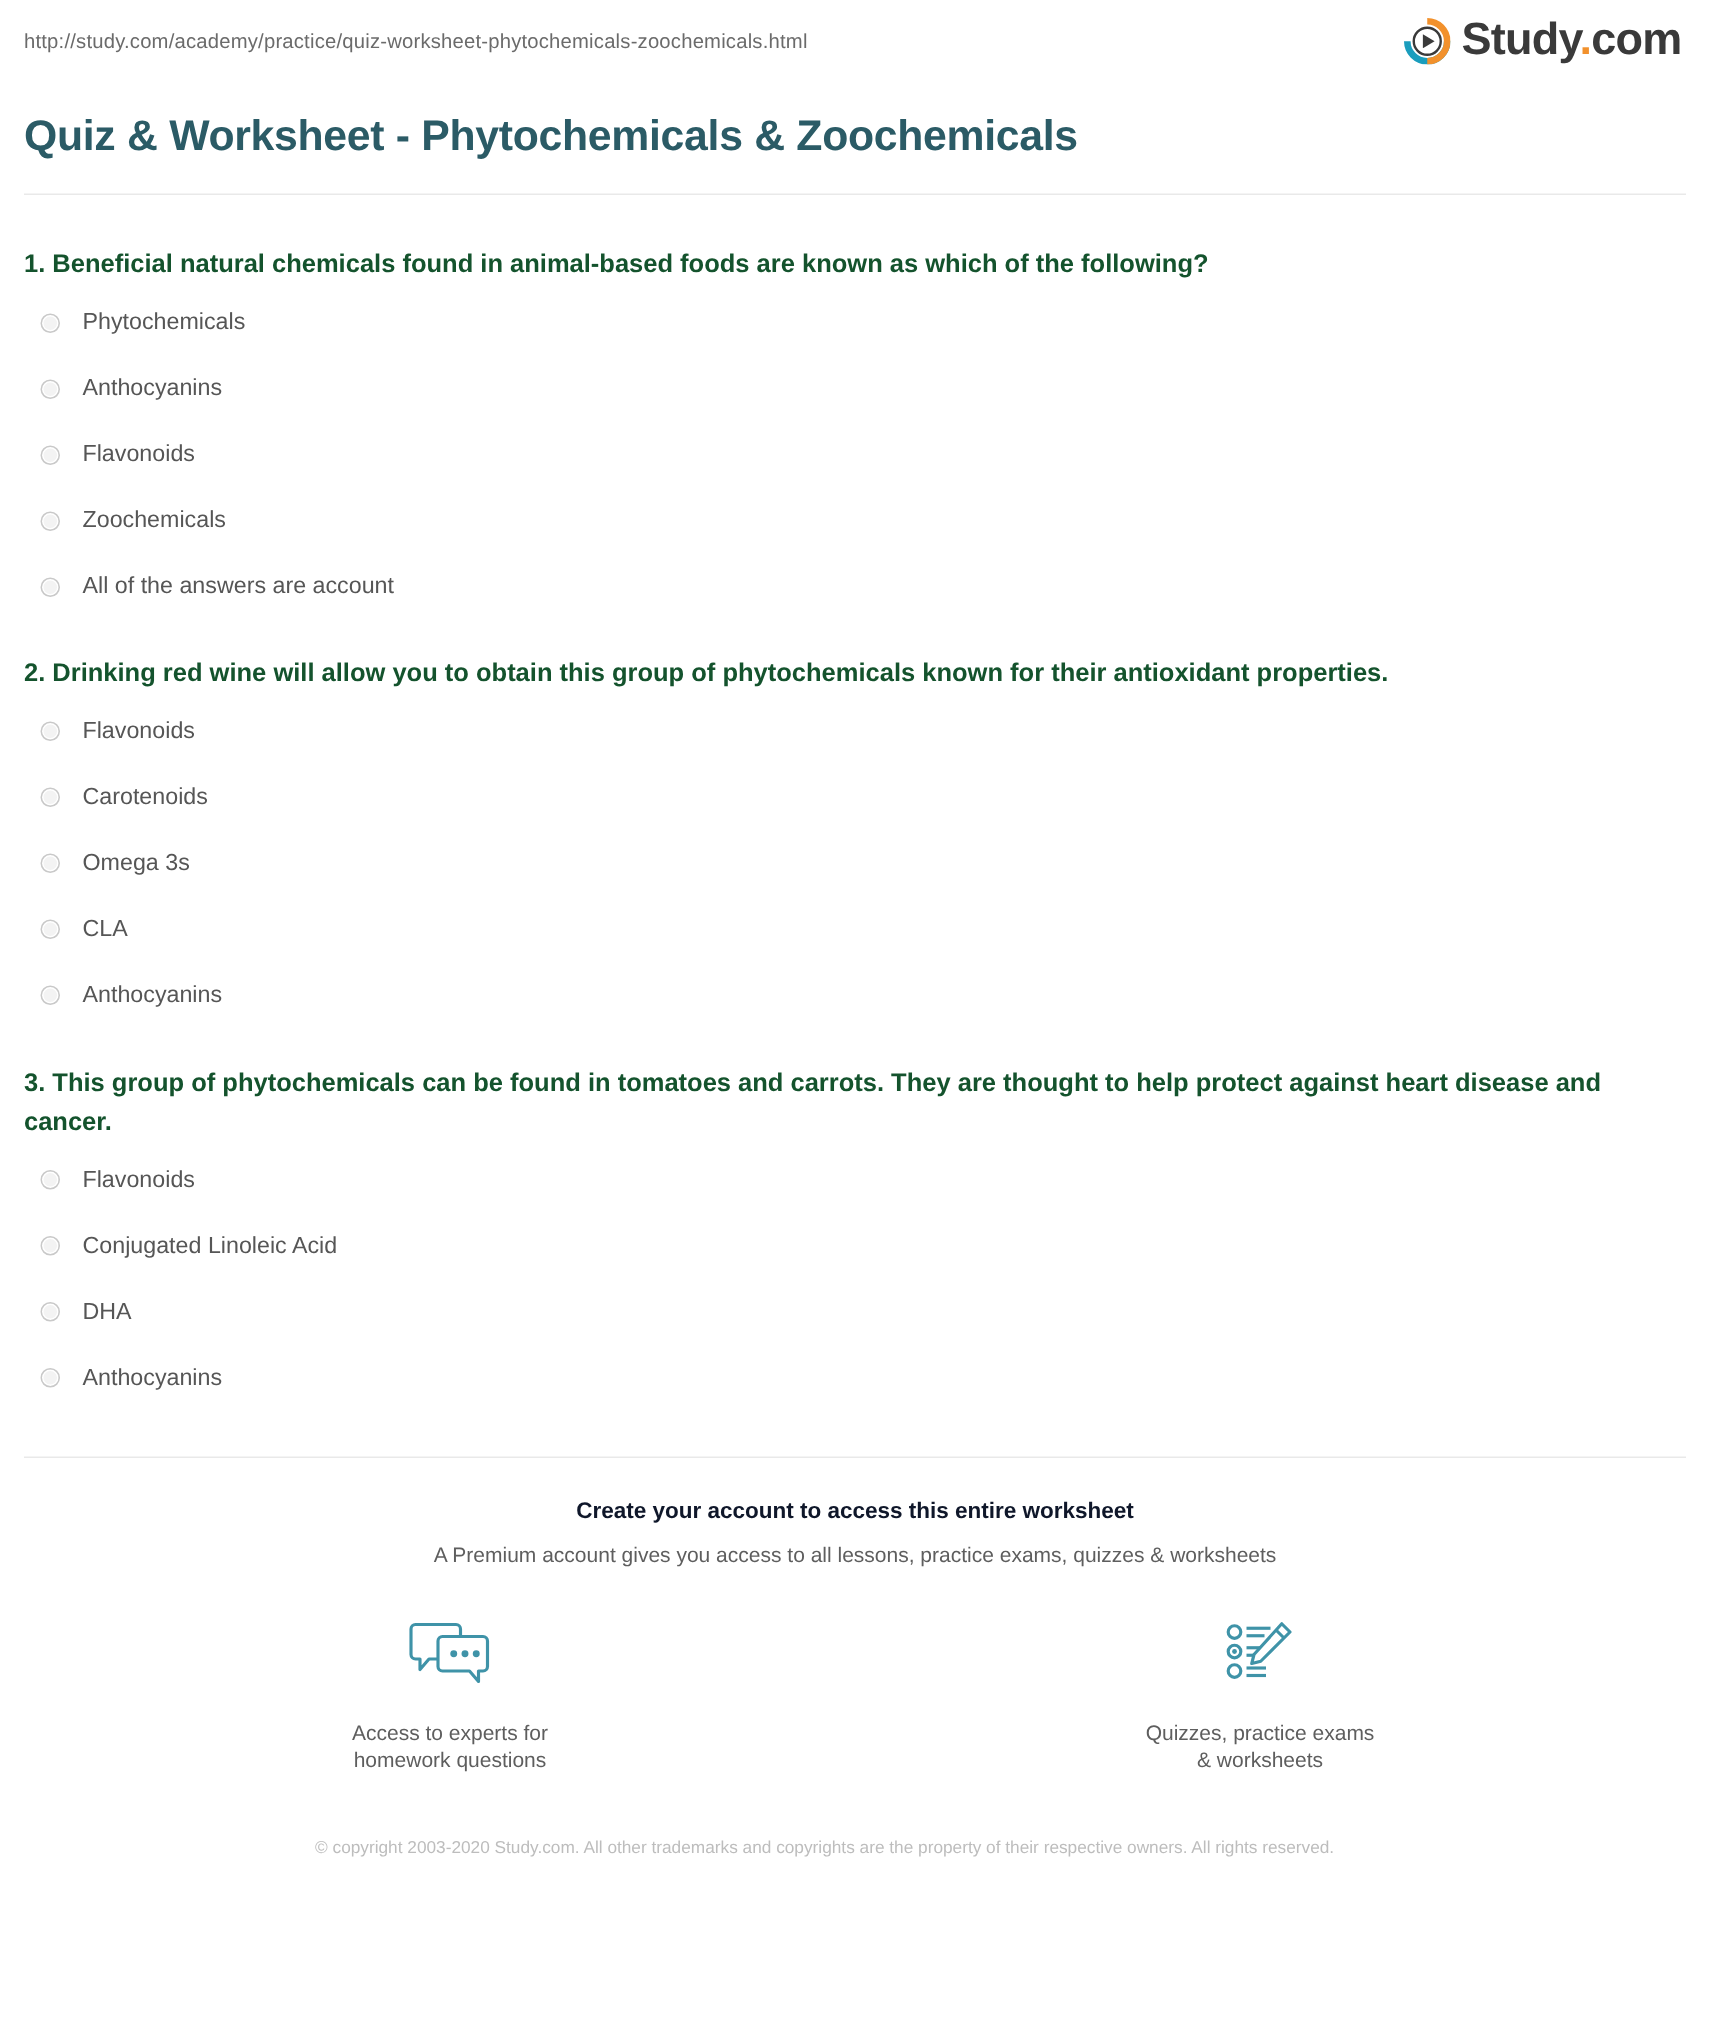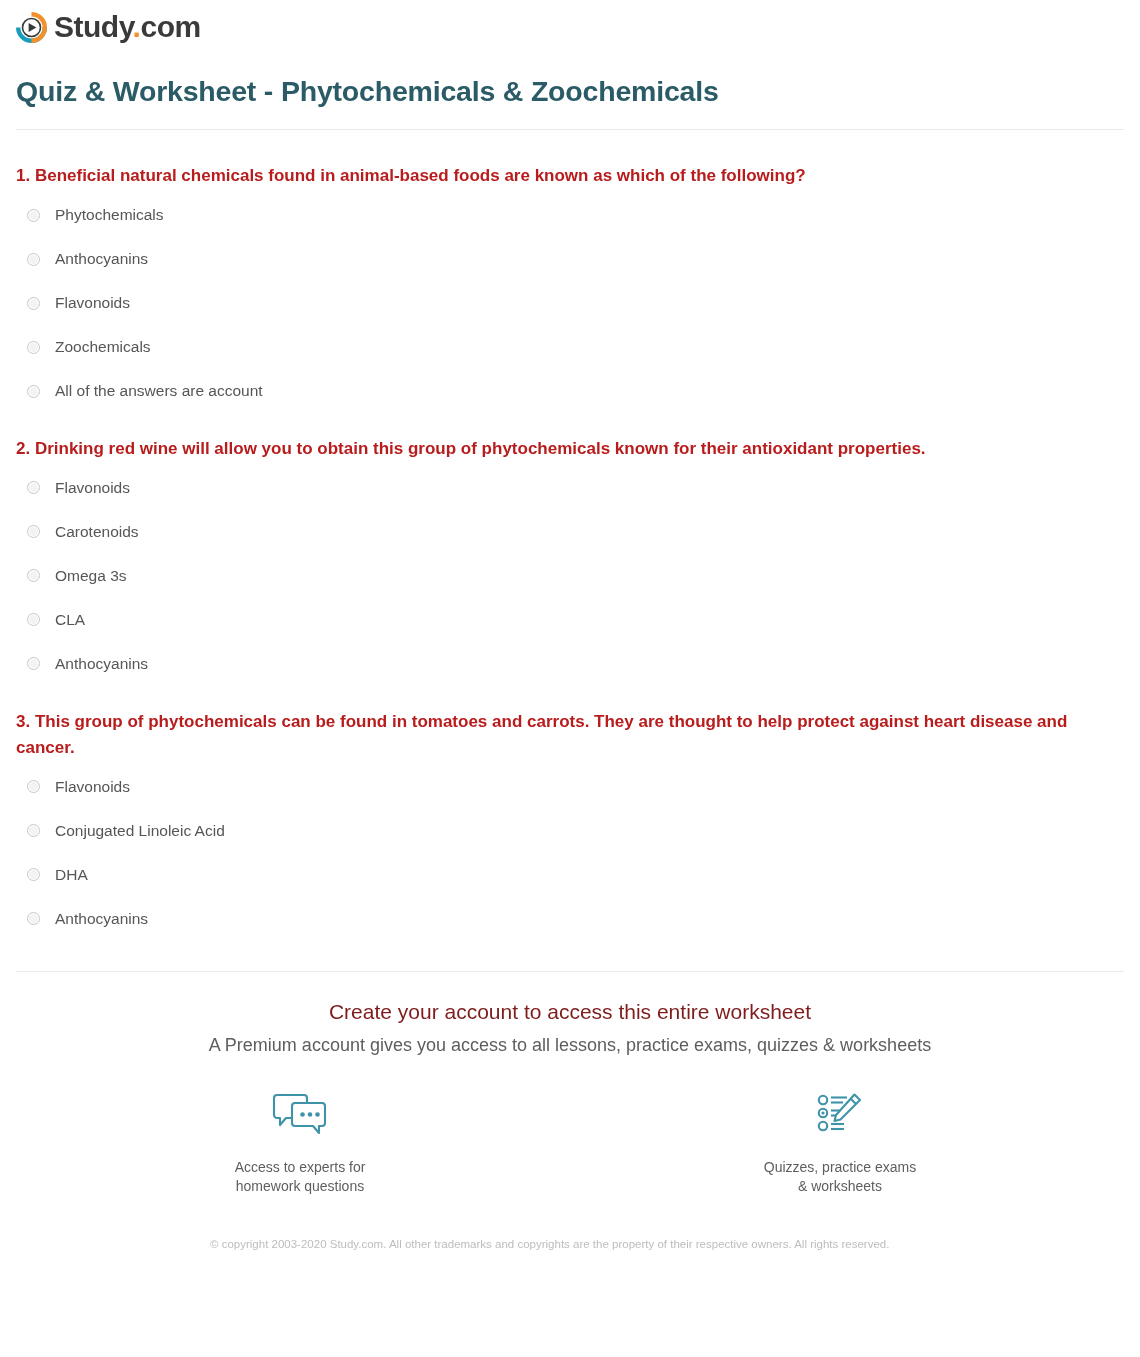--- a/index.html
+++ b/index.html
@@ -73,21 +73,21 @@
     margin: 21px 0 0 0;
   }
 
   
   .quiz { padding-top: 6px; }
   .question-block { margin-top: 23px; }
   .question-block:first-child { margin-top: 27px; }
   .question-text {
     font-size: 17px;
     font-weight: 700;
-    color: #b91c1c;
+    color: #14532d;
     line-height: 1.52;
     margin: 0 0 4px 0;
     max-width: 1104px;
   }
   .options { margin: 0; padding: 0; list-style: none; }
   .option {
     display: flex;
     align-items: center;
     height: 44px;
     padding-left: 11px;
@@ -112,28 +112,28 @@
   .footer-rule {
     height: 1px;
     background: #e9e9e9;
     margin-top: 30px;
   }
   .cta {
     text-align: center;
     padding-top: 27px;
   }
   .cta-title {
-    font-size: 21px;
-    color: #7f1d1d;
+    font-size: 15px;
+    color: #0f172a;
     margin: 0;
-    font-weight: 400;
+    font-weight: 700;
     line-height: 1.2;
   }
   .cta-sub {
-    font-size: 18px;
+    font-size: 14px;
     color: #5e5e5e;
     margin: 11px 0 0 0;
     font-weight: 400;
   }
   .features {
     margin: 27px auto 0 auto;
     width: 760px;
     display: flex;
     justify-content: space-between;
   }
@@ -162,20 +162,21 @@
     color: #bdbdbd;
     line-height: 1.5;
   }
 </style>
 </head>
 <body>
 
 <div class="page">
 
   <div class="header">
+    <div class="url-text">http://study.com/academy/practice/quiz-worksheet-phytochemicals-zoochemicals.html</div>
 
     <div class="brand">
       <span class="brand-mark">
         <svg width="31" height="31" viewBox="0 0 31 31" aria-hidden="true">
           <path d="M15.5 2.2 A13.3 13.3 0 0 0 15.5 28.8 A13.3 13.3 0 0 0 15.5 2.2 Z" fill="none" stroke="#1a9dbd" stroke-width="4.4" stroke-dasharray="41.8 41.8" stroke-dashoffset="0" transform="rotate(-90 15.5 15.5)"></path>
           <path d="M15.5 2.2 A13.3 13.3 0 0 1 15.5 28.8" fill="none" stroke="#f2912c" stroke-width="4.4"></path>
           <circle cx="15.5" cy="15.5" r="9" fill="#ffffff"></circle>
           <circle cx="15.5" cy="15.5" r="9" fill="none" stroke="#3a3a3a" stroke-width="1.6"></circle>
           <path d="M12.6 10.9 L20.4 15.5 L12.6 20.1 Z" fill="#3a3a3a"></path>
         </svg>

